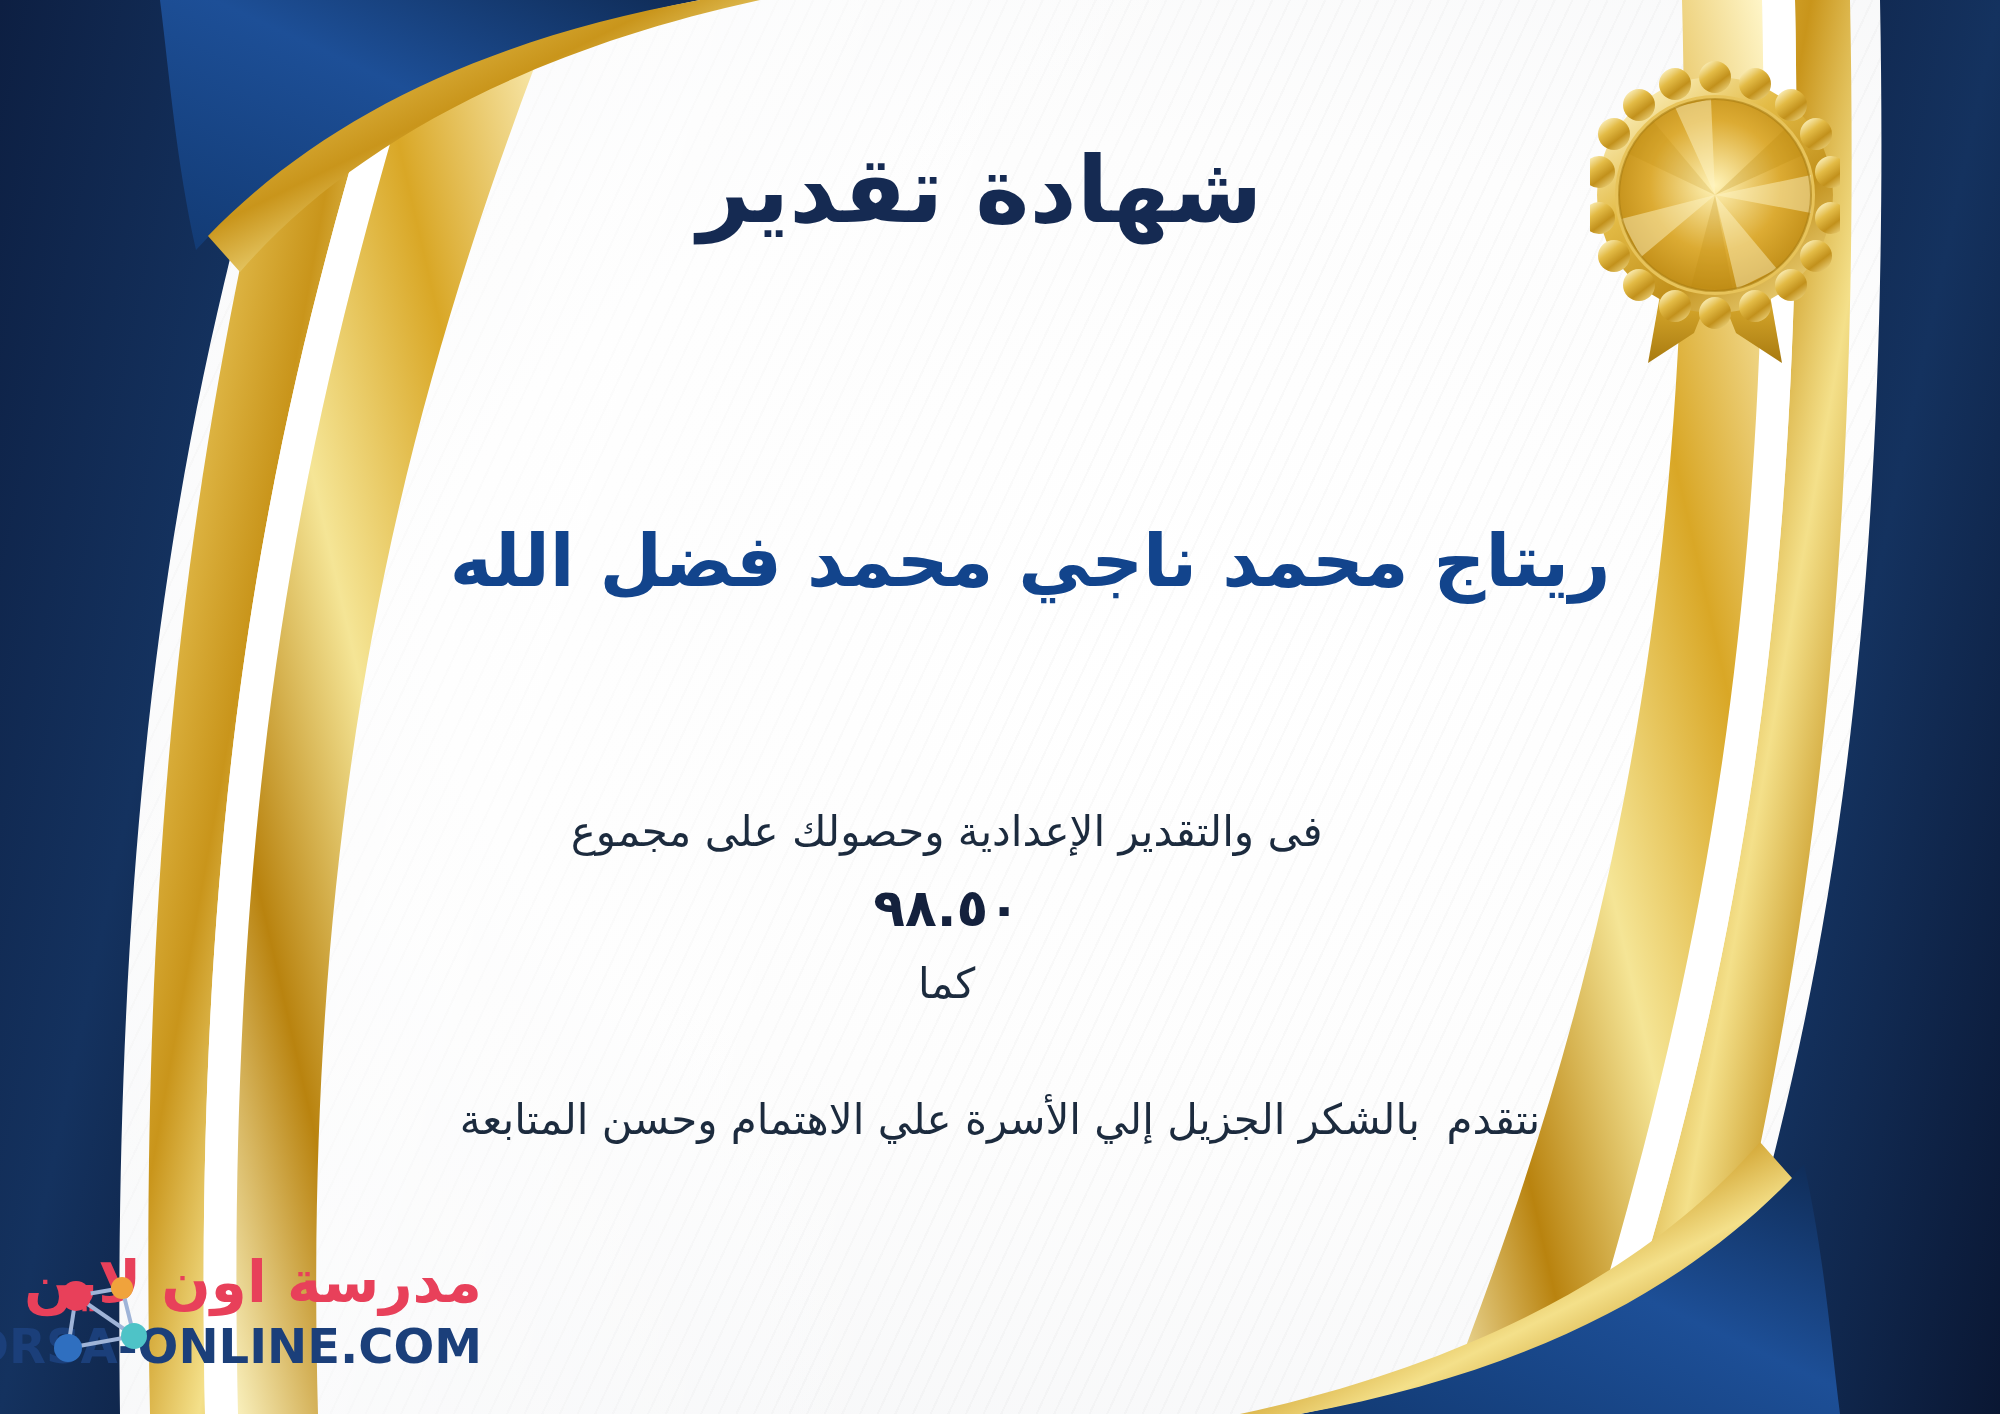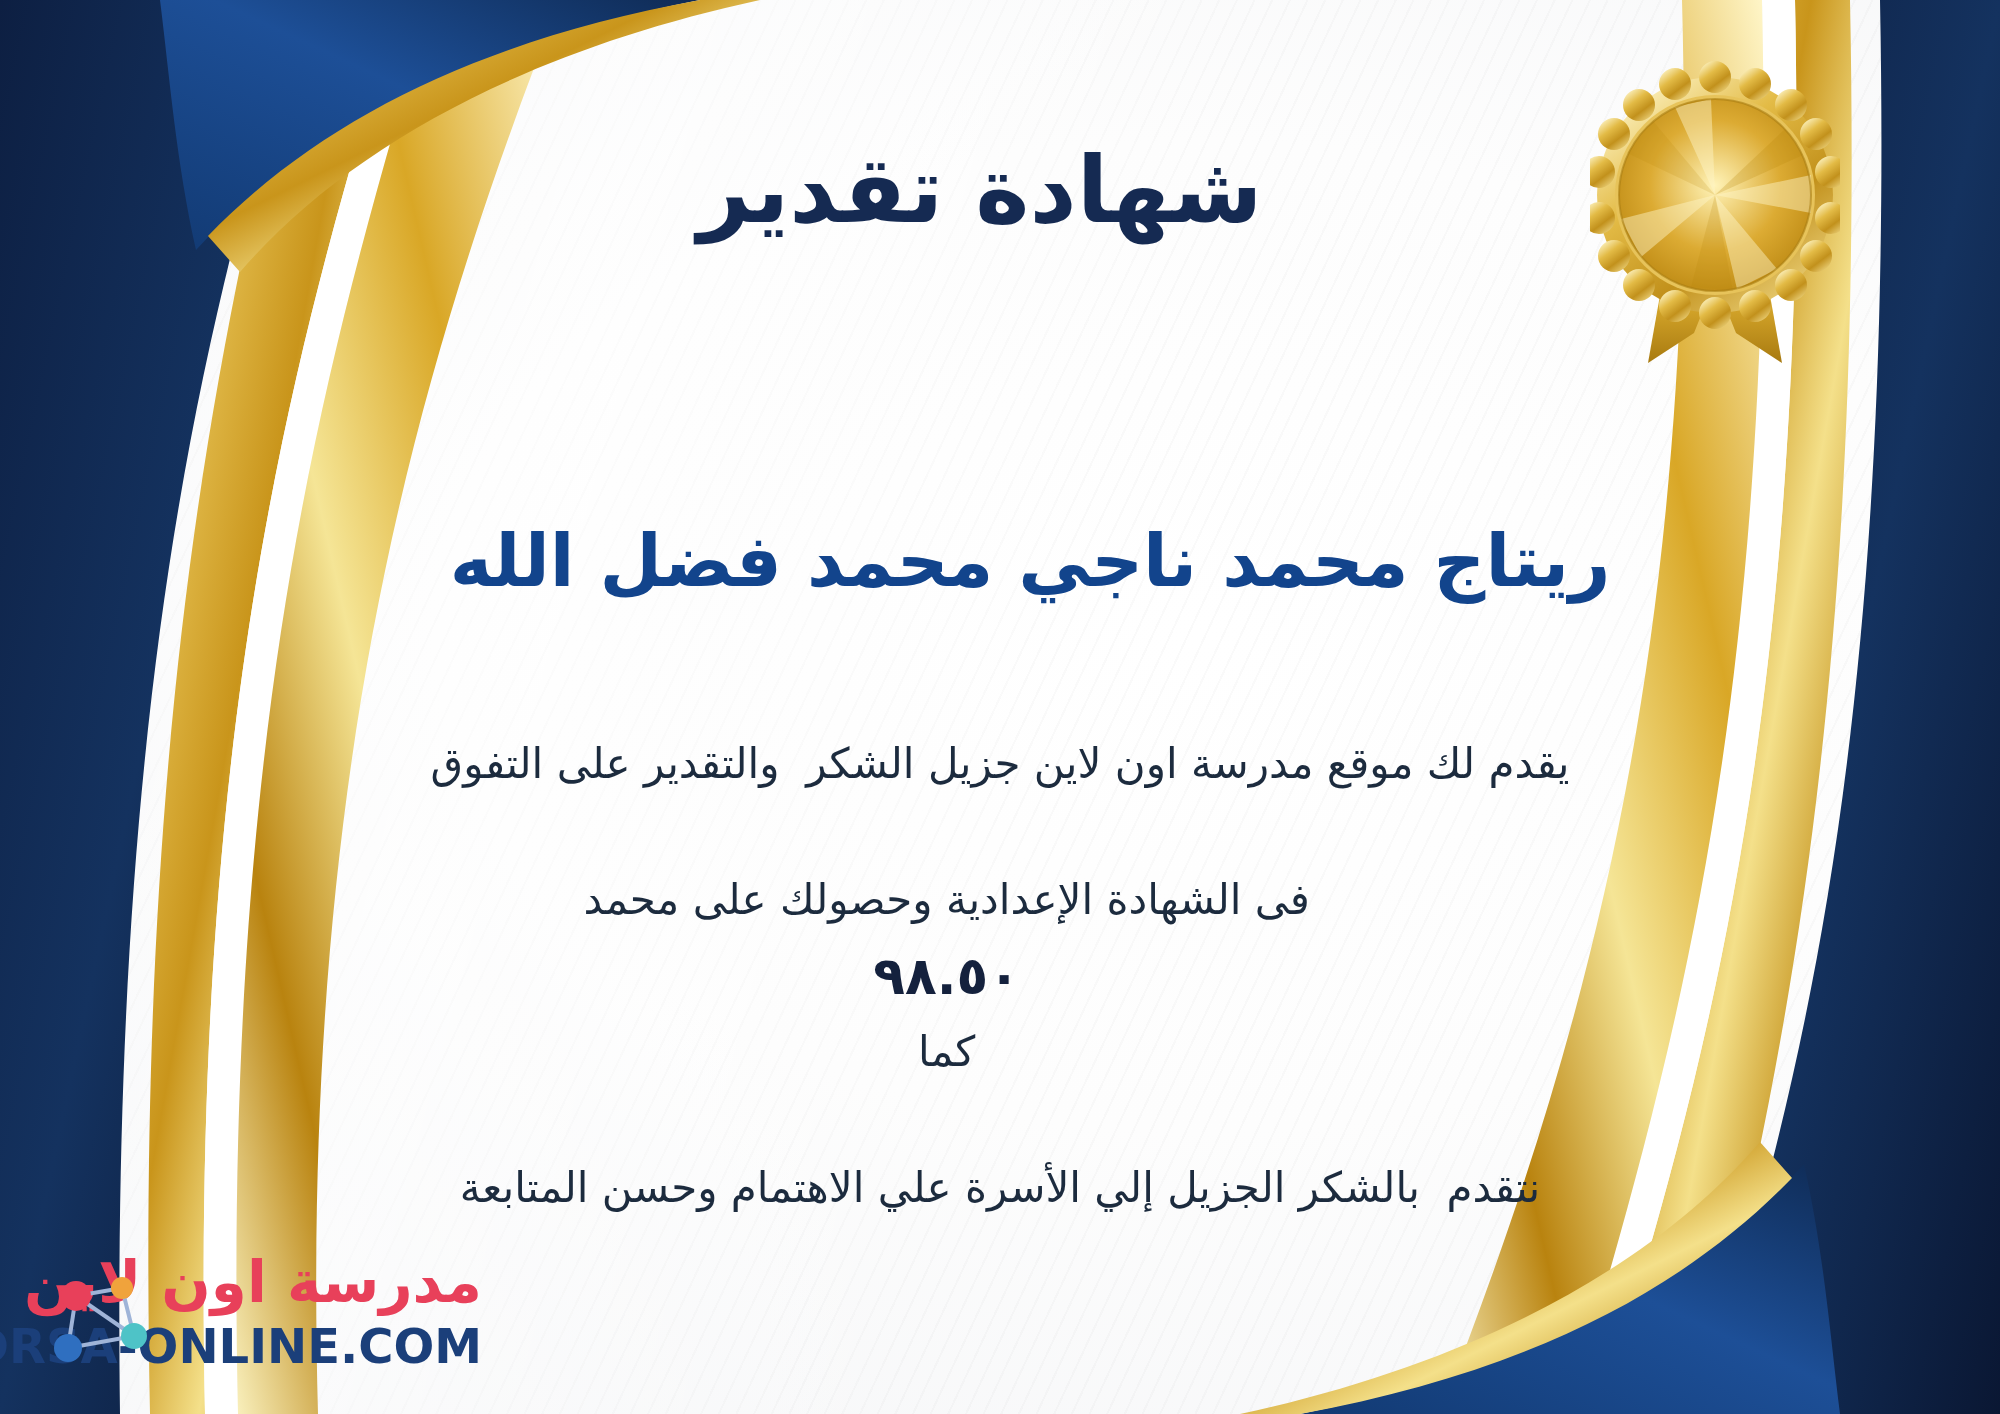--- a/index.html
+++ b/index.html
@@ -293,24 +293,23 @@
     </svg>
   </div>
 
   <div class="content">
 
     <div class="cert-title">شهادة تقدير</div>
 
     <div class="student-name">ريتاج محمد ناجي محمد فضل الله</div>
 
     <div class="body-block">
-      <div class="body-line">يقدم لك موقع مدرسة اون لاين جزيل الشكر  والتقدير على التفوق</div>
 
       <div class="body-line">
-        <span>فى الشهادة الإعدادية وحصولك على محمد</span>
+        <span>فى والتقدير الإعدادية وحصولك على مجموع</span>
         <span class="score">٩٨.٥٠</span>
         <span>كما</span>
       </div>
 
       <div class="body-line">نتقدم  بالشكر الجزيل إلي الأسرة علي الاهتمام وحسن المتابعة</div>
     </div>
 
   </div>
 
   <div class="logo">

